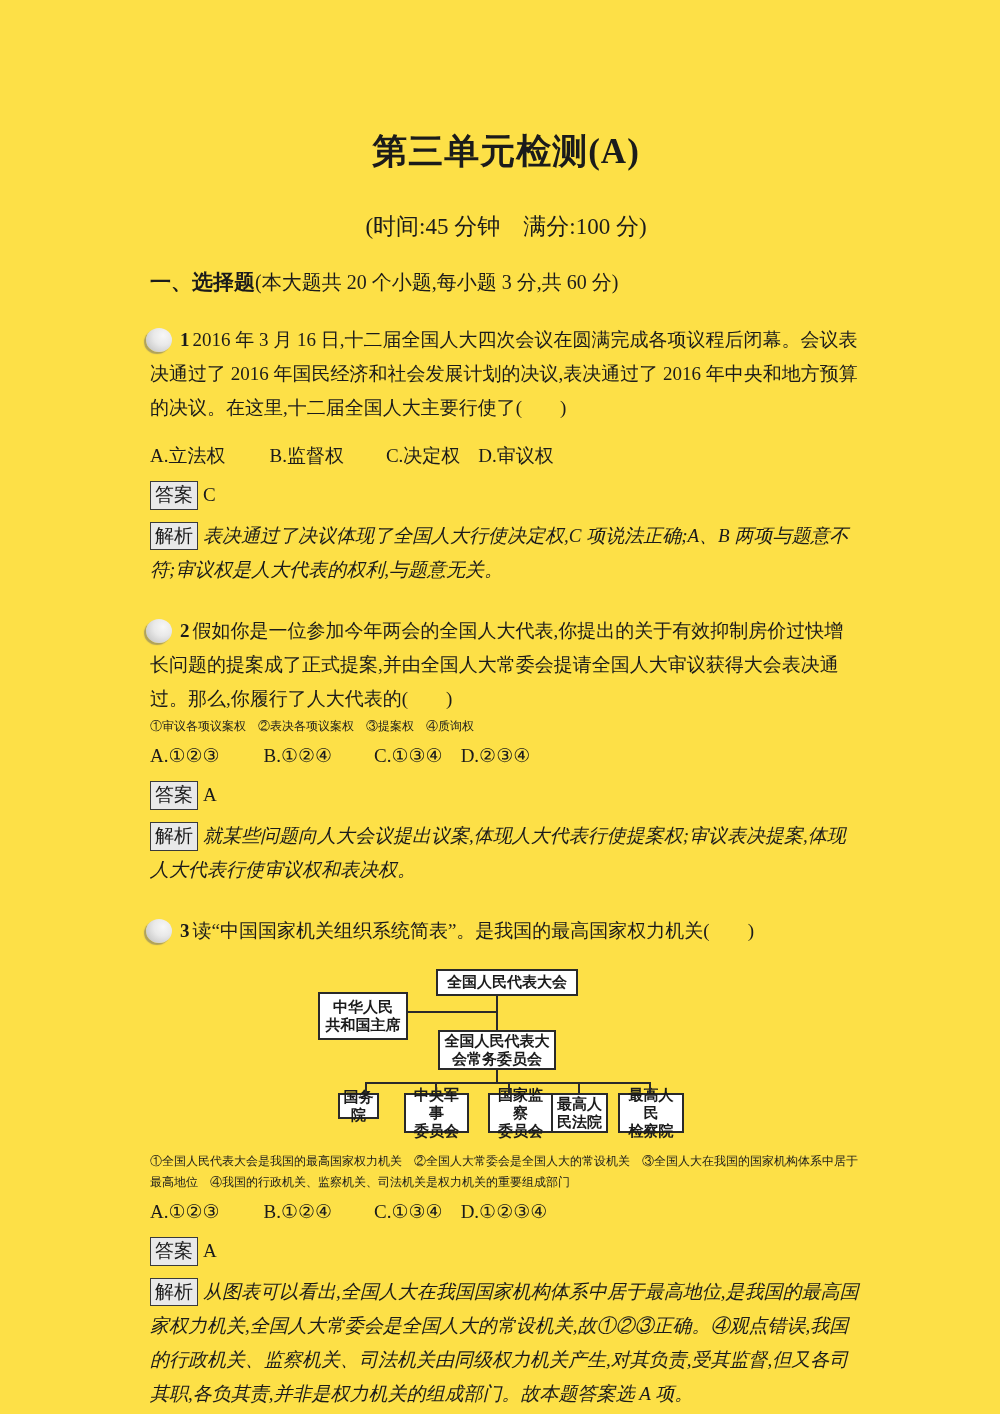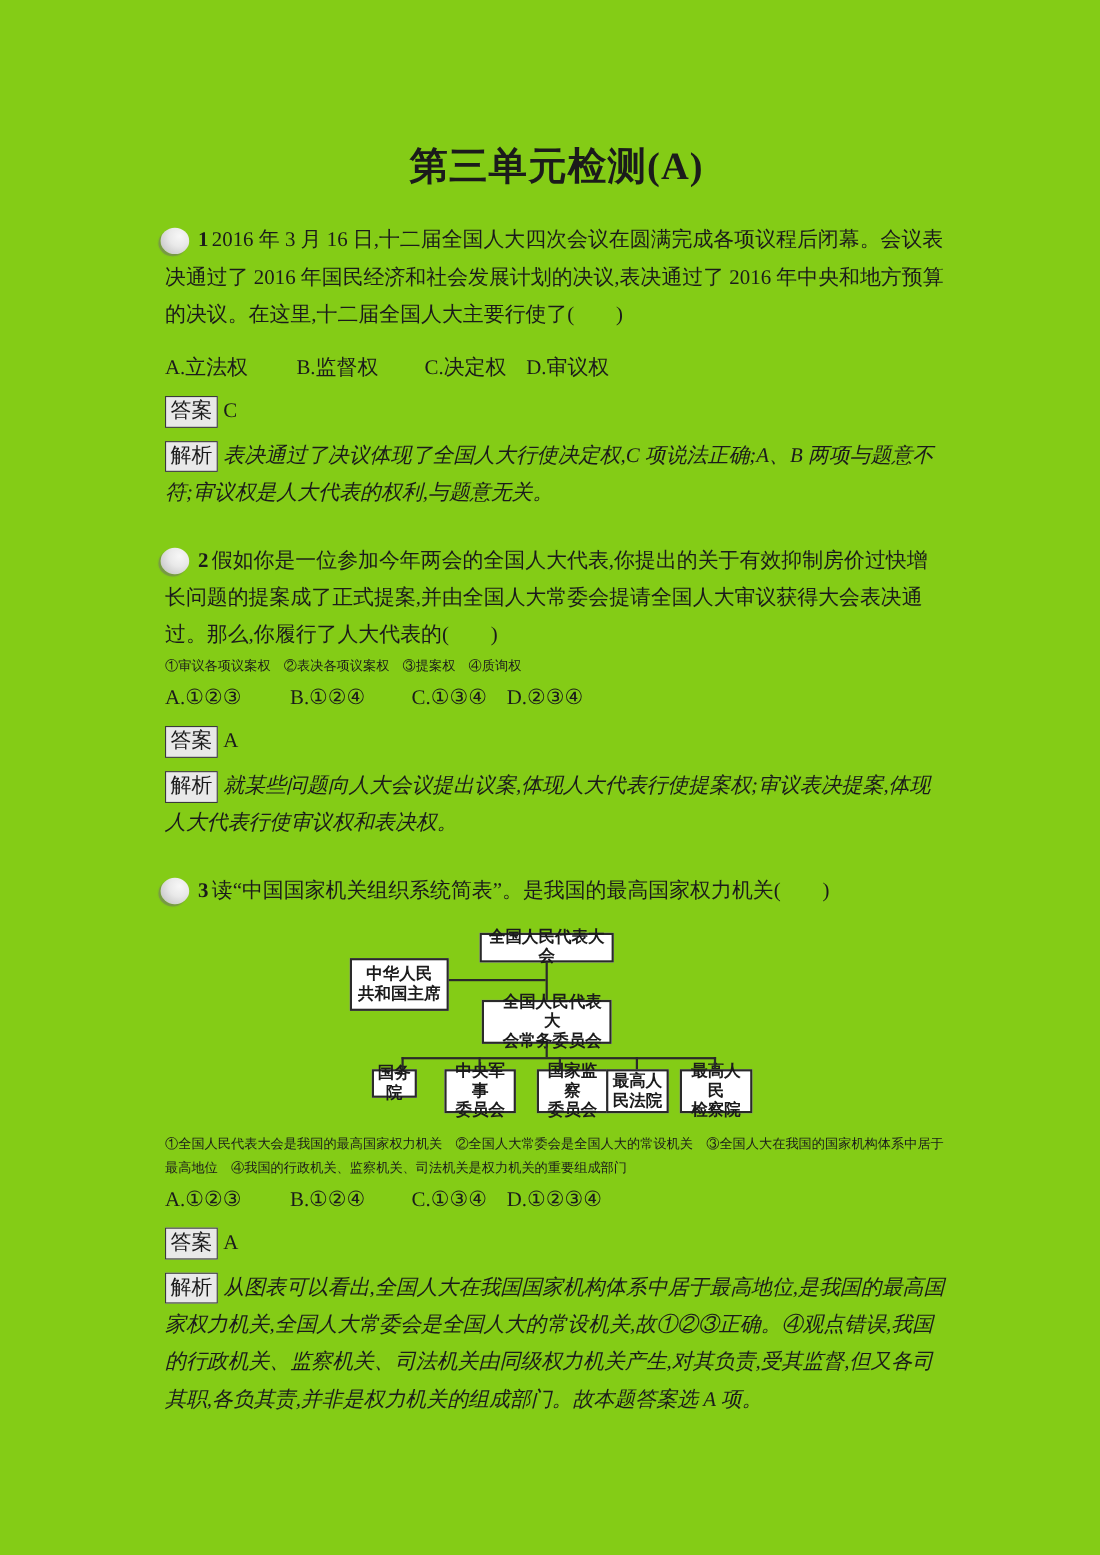--- a/index.html
+++ b/index.html
@@ -1,20 +1,20 @@
 <!DOCTYPE html>
 <html><head>
 <meta charset="utf-8">
 <style>
   html, body { margin: 0; padding: 0; background: #ffffff; }
   .page {
     position: relative;
     width: 1000px;
     height: 1414px;
-    background: #84cc16;
+    background: #fde047;
     color: #1b1b1b;
     font-family: "Liberation Serif", "DejaVu Serif", serif;
     overflow: hidden;
   }
   .content {
     position: absolute;
     left: 150px;
     top: 0;
     width: 712px;
   }
@@ -112,23 +112,23 @@
     justify-content: center;
     text-align: center;
     white-space: pre-line;
     line-height: 1.2;
     padding: 1px 2px;
   }
   .org-line {
     position: absolute;
     background: #2a2a2a;
   }
-  .box-npc       { left: 118px; top: 0;     width: 122px; height: 27px; }
+  .box-npc       { left: 118px; top: 0;     width: 142px; height: 27px; }
   .box-president { left: 0;     top: 23px;  width: 90px;  height: 48px; text-align: center; }
-  .box-standing  { left: 120px; top: 61px;  width: 118px; height: 40px; padding-left: 12px; }
+  .box-standing  { left: 120px; top: 61px;  width: 118px; height: 40px; }
   .box-b0 { left: 20px;  top: 124px; width: 41px; height: 26px; }
   .box-b1 { left: 86px;  top: 124px; width: 65px; height: 40px; }
   .box-b2 { left: 170px; top: 124px; width: 65px; height: 40px; }
   .box-b3 { left: 233px; top: 124px; width: 57px; height: 40px; }
   .box-b4 { left: 300px; top: 124px; width: 66px; height: 40px; }
   .line-v-top      { left: 178px; top: 27px;  width: 2px;   height: 34px; }
   .line-h-pres     { left: 90px;  top: 42px;  width: 88px;  height: 2px; }
   .line-v-mid      { left: 178px; top: 101px; width: 2px;   height: 12px; }
   .line-bus        { left: 47px;  top: 113px; width: 286px; height: 2px; }
   .stub            { top: 113px;  width: 2px; height: 11px; }
@@ -139,21 +139,25 @@
   .stub-4 { left: 331px; }
 </style>
 </head>
 <body>
 
 <div class="page">
   <div class="content">
 
     <h1 class="title">第三单元检测(A)</h1>
 
-
+    <div class="subtitle">(时间:45 分钟　满分:100 分)</div>
+
+    <div class="section-head">
+      <span class="sec-title">一、选择题</span><span class="sec-note">(本大题共 20 个小题,每小题 3 分,共 60 分)</span>
+    </div>
 
     <div class="question">
       <p class="stem">
         <span class="sphere"></span><b class="qnum">1</b><span>2016 年 3 月 16 日,十二届全国人大四次会议在圆满完成各项议程后闭幕。会议表决通过了 2016 年国民经济和社会发展计划的决议,表决通过了 2016 年中央和地方预算的决议。在这里,十二届全国人大主要行使了(　　)</span>
       </p>
       <p class="options">
         <span class="opt">A.立法权</span><span class="opt">B.监督权</span><span class="opt">C.决定权</span><span class="opt">D.审议权</span>
       </p>
       <p class="answer-row">
         <span class="tag">答案</span><span class="ans">C</span>

